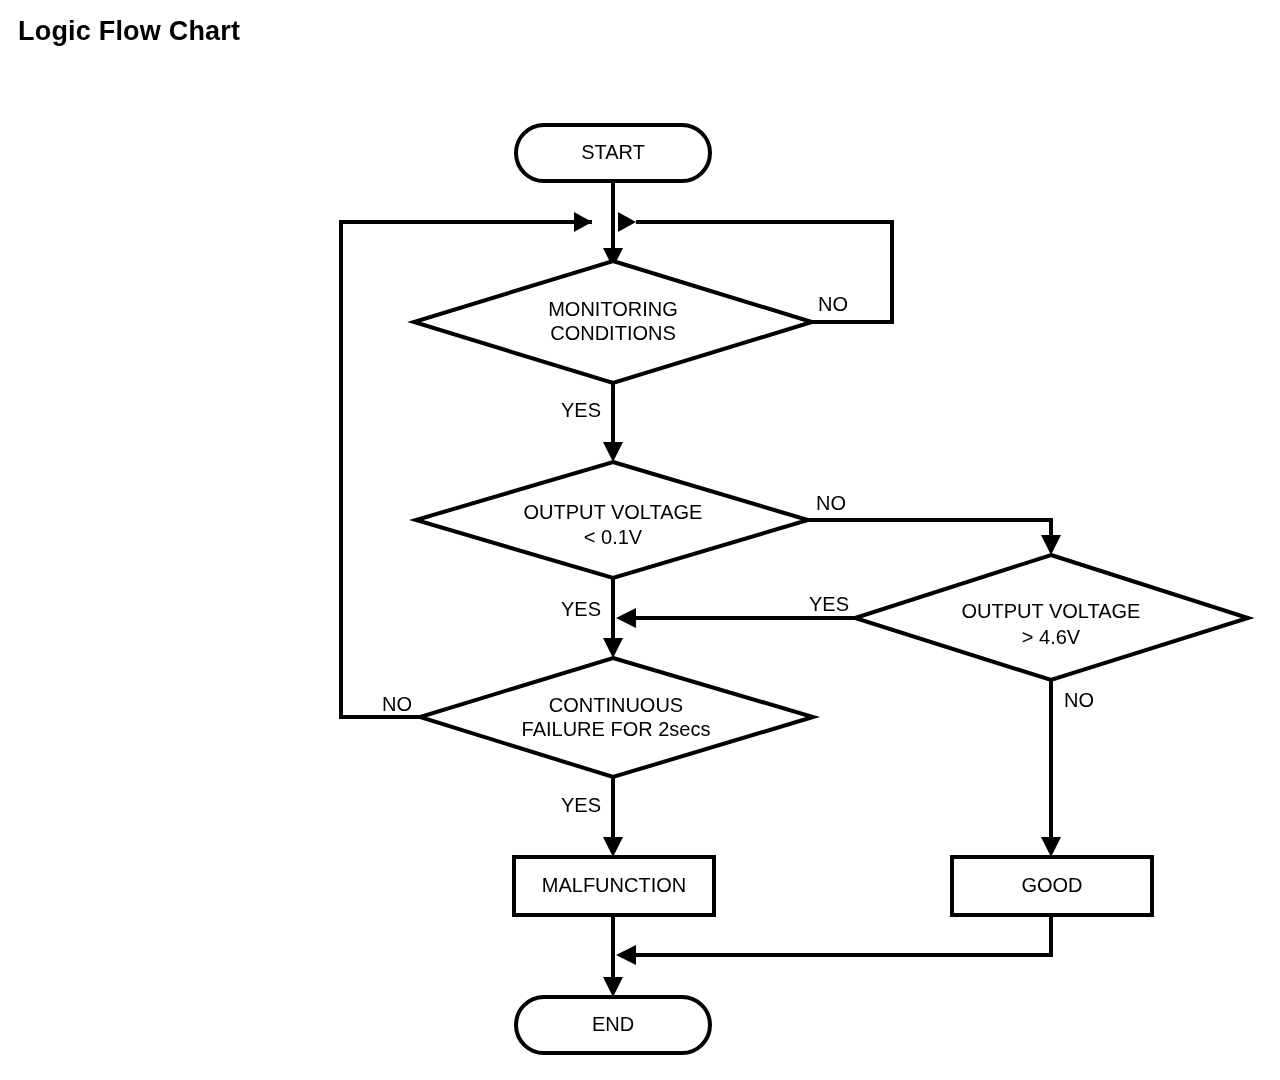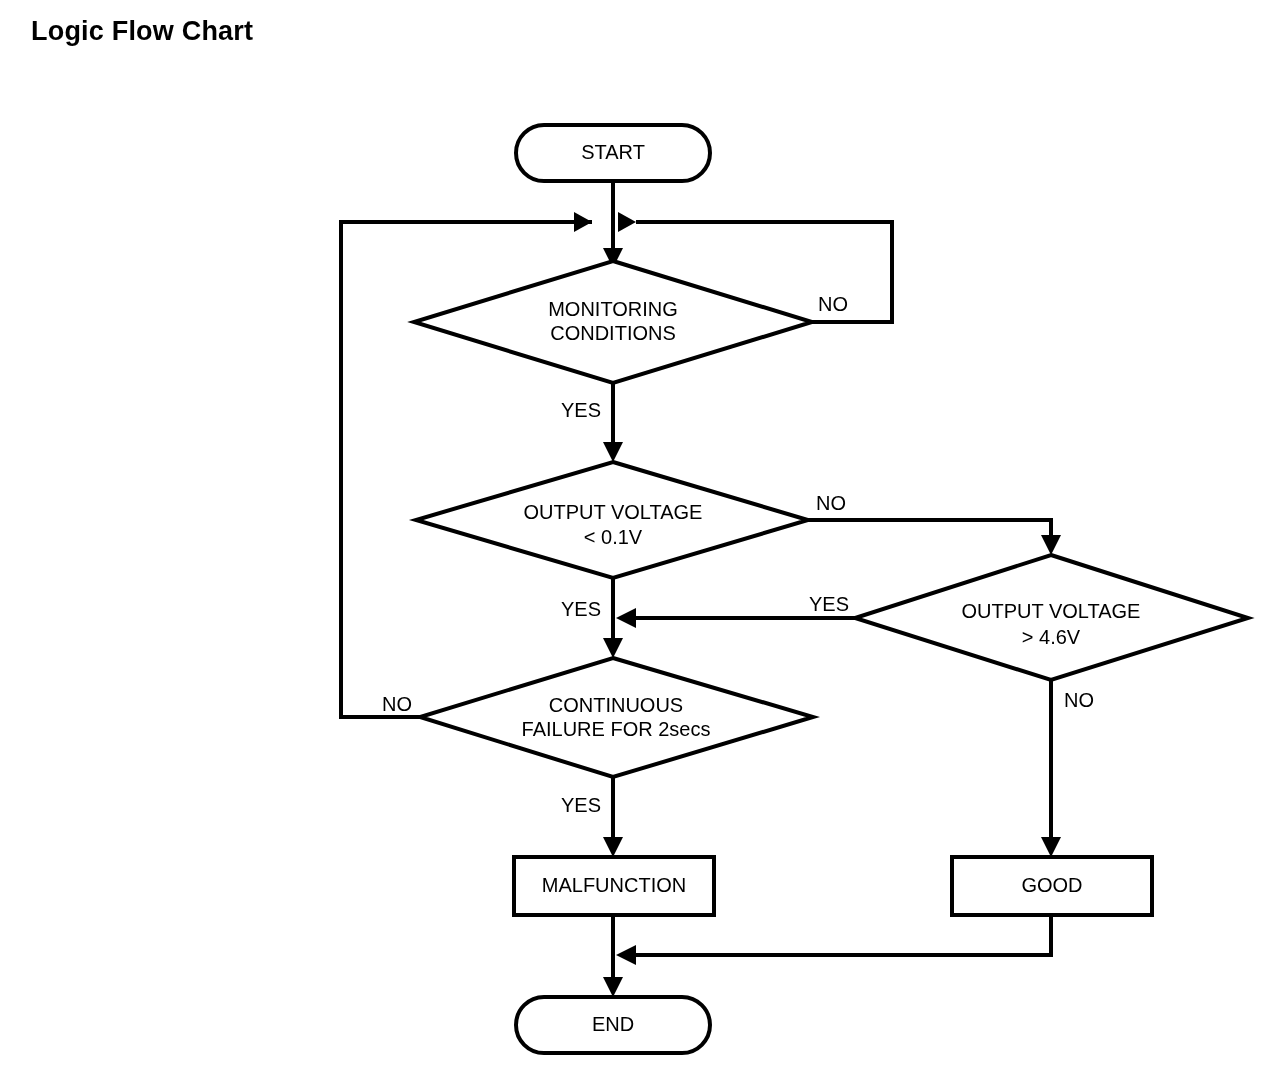--- a/index.html
+++ b/index.html
@@ -23,21 +23,20 @@
   #chart-title {
     position: absolute;
     left: 18px;
     top: 16px;
     font-family: "Liberation Sans", sans-serif;
     font-size: 27px;
     font-weight: bold;
     letter-spacing: 0.2px;
     color: #000000;
     white-space: nowrap;
-    margin-left: 13px;
   }
   #flow-svg {
     position: absolute;
     left: 0;
     top: 0;
   }
   .node-shape {
     fill: #ffffff;
     stroke: #000000;
     stroke-width: 4;

